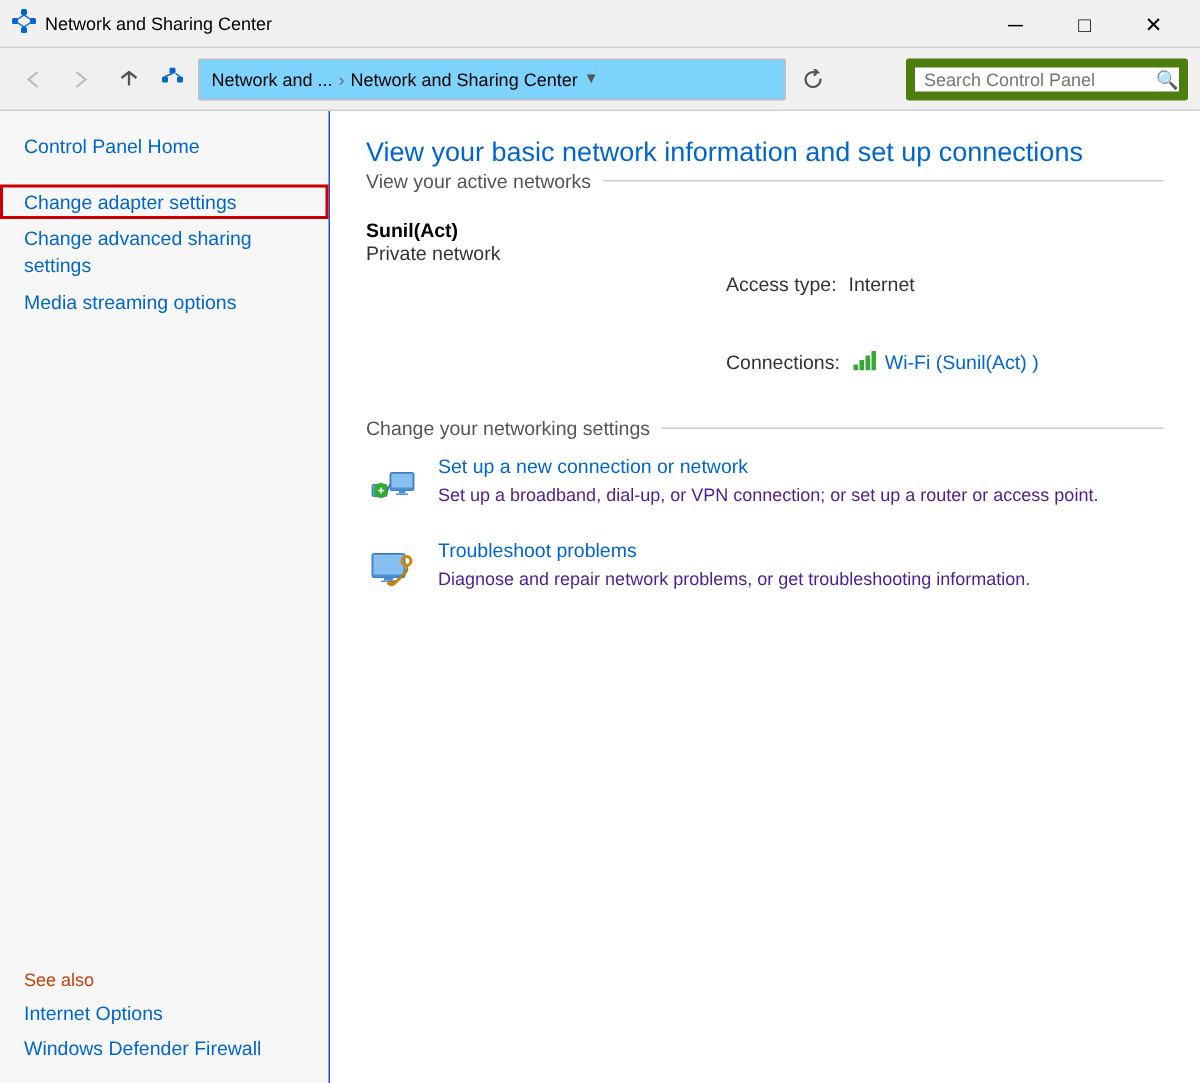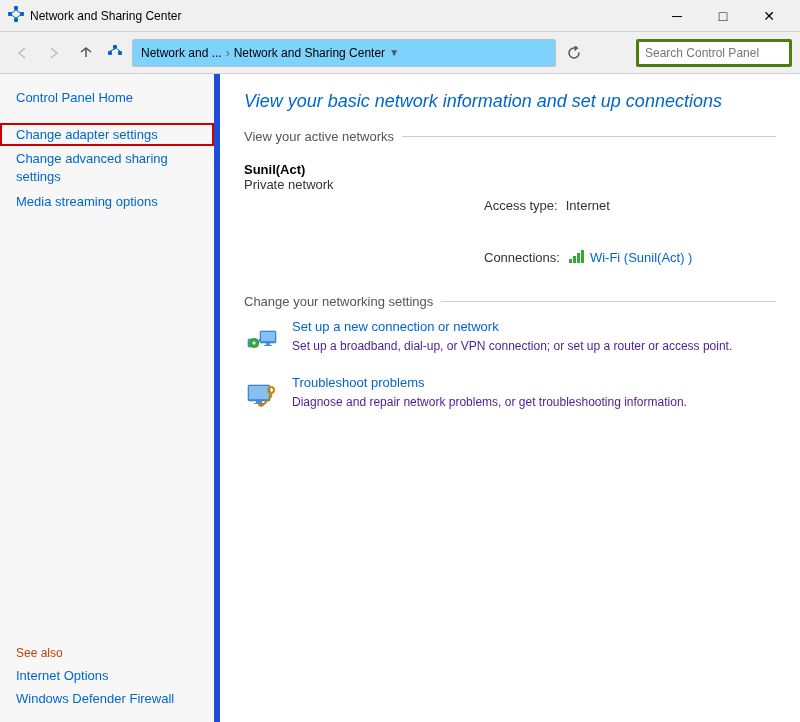--- a/index.html
+++ b/index.html
@@ -61,22 +61,22 @@
       font-size: 10px;
     }
     .refresh-btn {
       width: 28px; height: 28px;
       border: 1px solid transparent; background: transparent;
       border-radius: 2px; cursor: pointer;
       display: flex; align-items: center; justify-content: center;
       font-size: 14px; color: #555;
     }
     .search-box {
-      width: 156px; height: 28px;
-      border: 3px solid #4d7c0f;
+      width: 188px; height: 28px;
+      border: 6px solid #4d7c0f;
       background: white;
       border-radius: 2px;
       display: flex;
       align-items: center;
       padding: 0 6px;
       margin-left: 44px;
     }
     .search-input {
       border: none; outline: none;
       font-size: 12px; color: #666;
@@ -89,21 +89,21 @@
       display: flex;
       height: calc(722px - 32px - 42px);
       background: white;
     }
 
     
     .sidebar {
       width: 220px;
       min-width: 220px;
       background: #f7f7f7;
-      border-right: 6px solid #1d4ed8;
+      border-right: 1px solid #1d4ed8;
       padding: 12px 0;
       display: flex;
       flex-direction: column;
     }
     .sidebar-link {
       display: block;
       padding: 4px 16px;
       color: #0066cc;
       text-decoration: none;
       font-size: 13px;
@@ -128,23 +128,21 @@
     .content {
       flex: 1;
       padding: 16px 24px;
       overflow-y: auto;
       background: white;
     }
     .page-title {
       color: #0066cc;
       font-size: 18px;
       font-weight: normal;
-      margin-bottom: 16px;
       line-height: 1.3;
-      font-style: italic;
     }
     .section-header {
       font-size: 13px;
       color: #555;
       margin-bottom: 10px;
       display: flex;
       align-items: center;
       gap: 8px;
     }
     .section-header::after {

